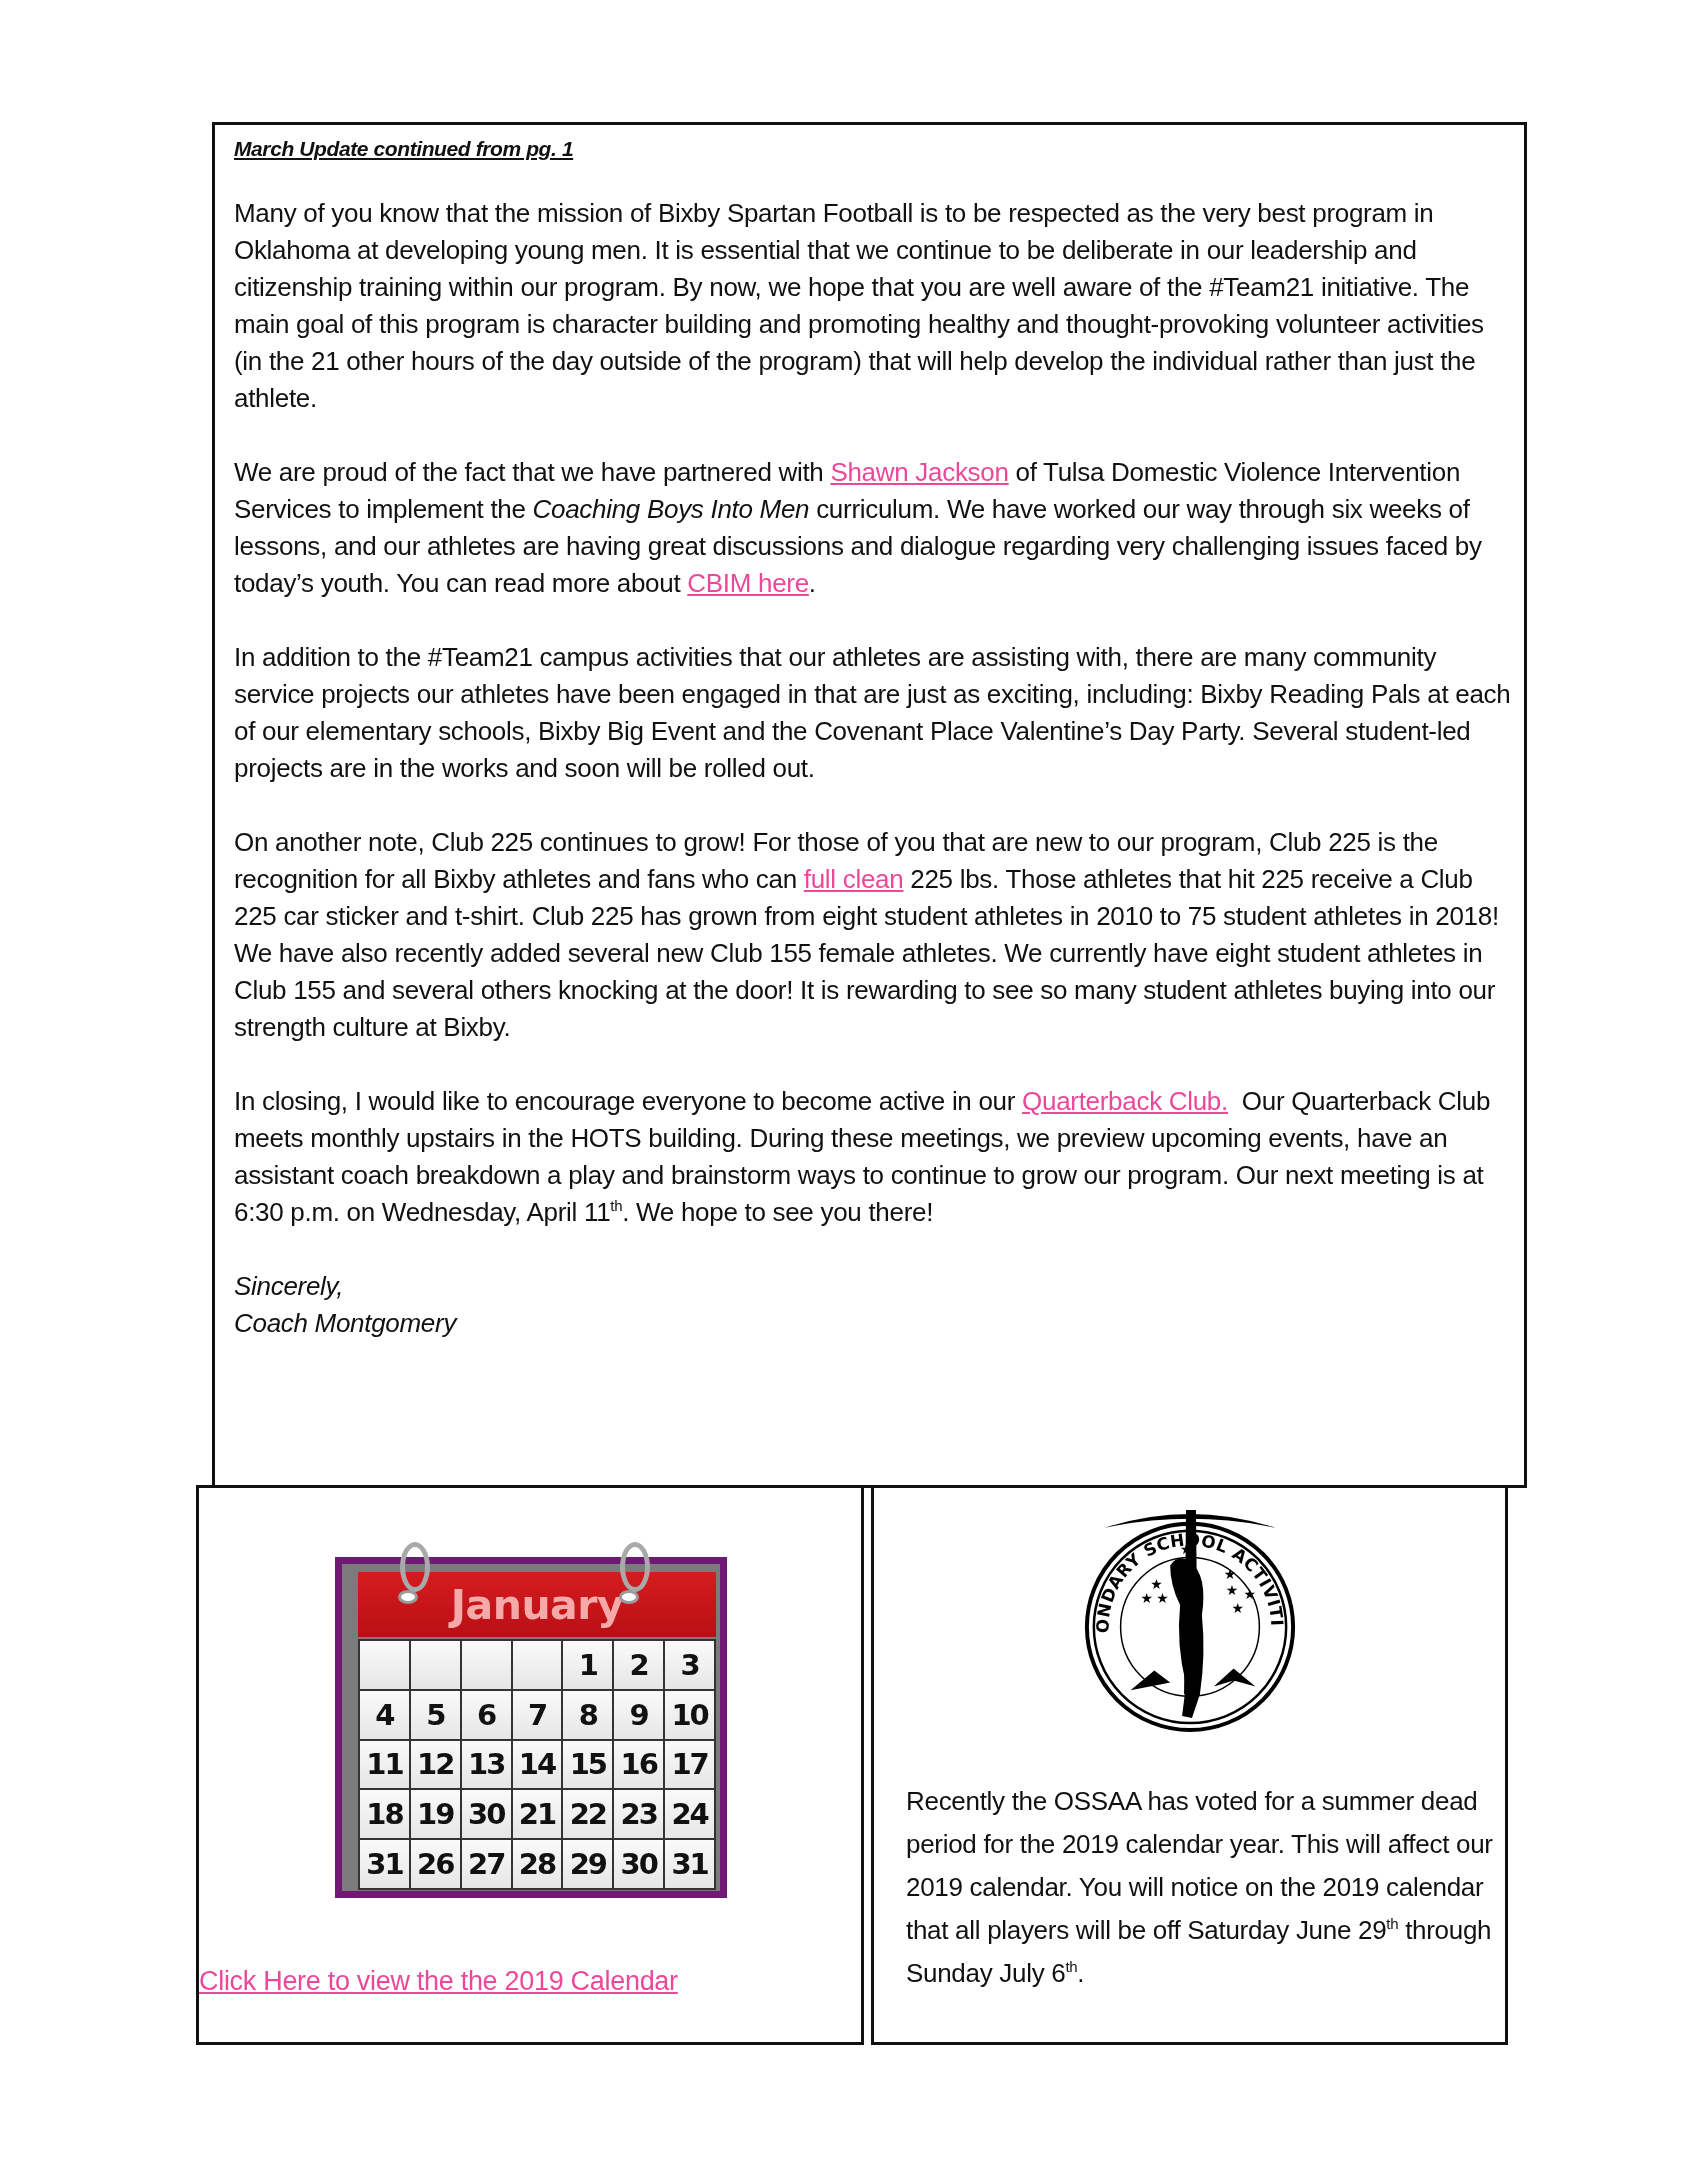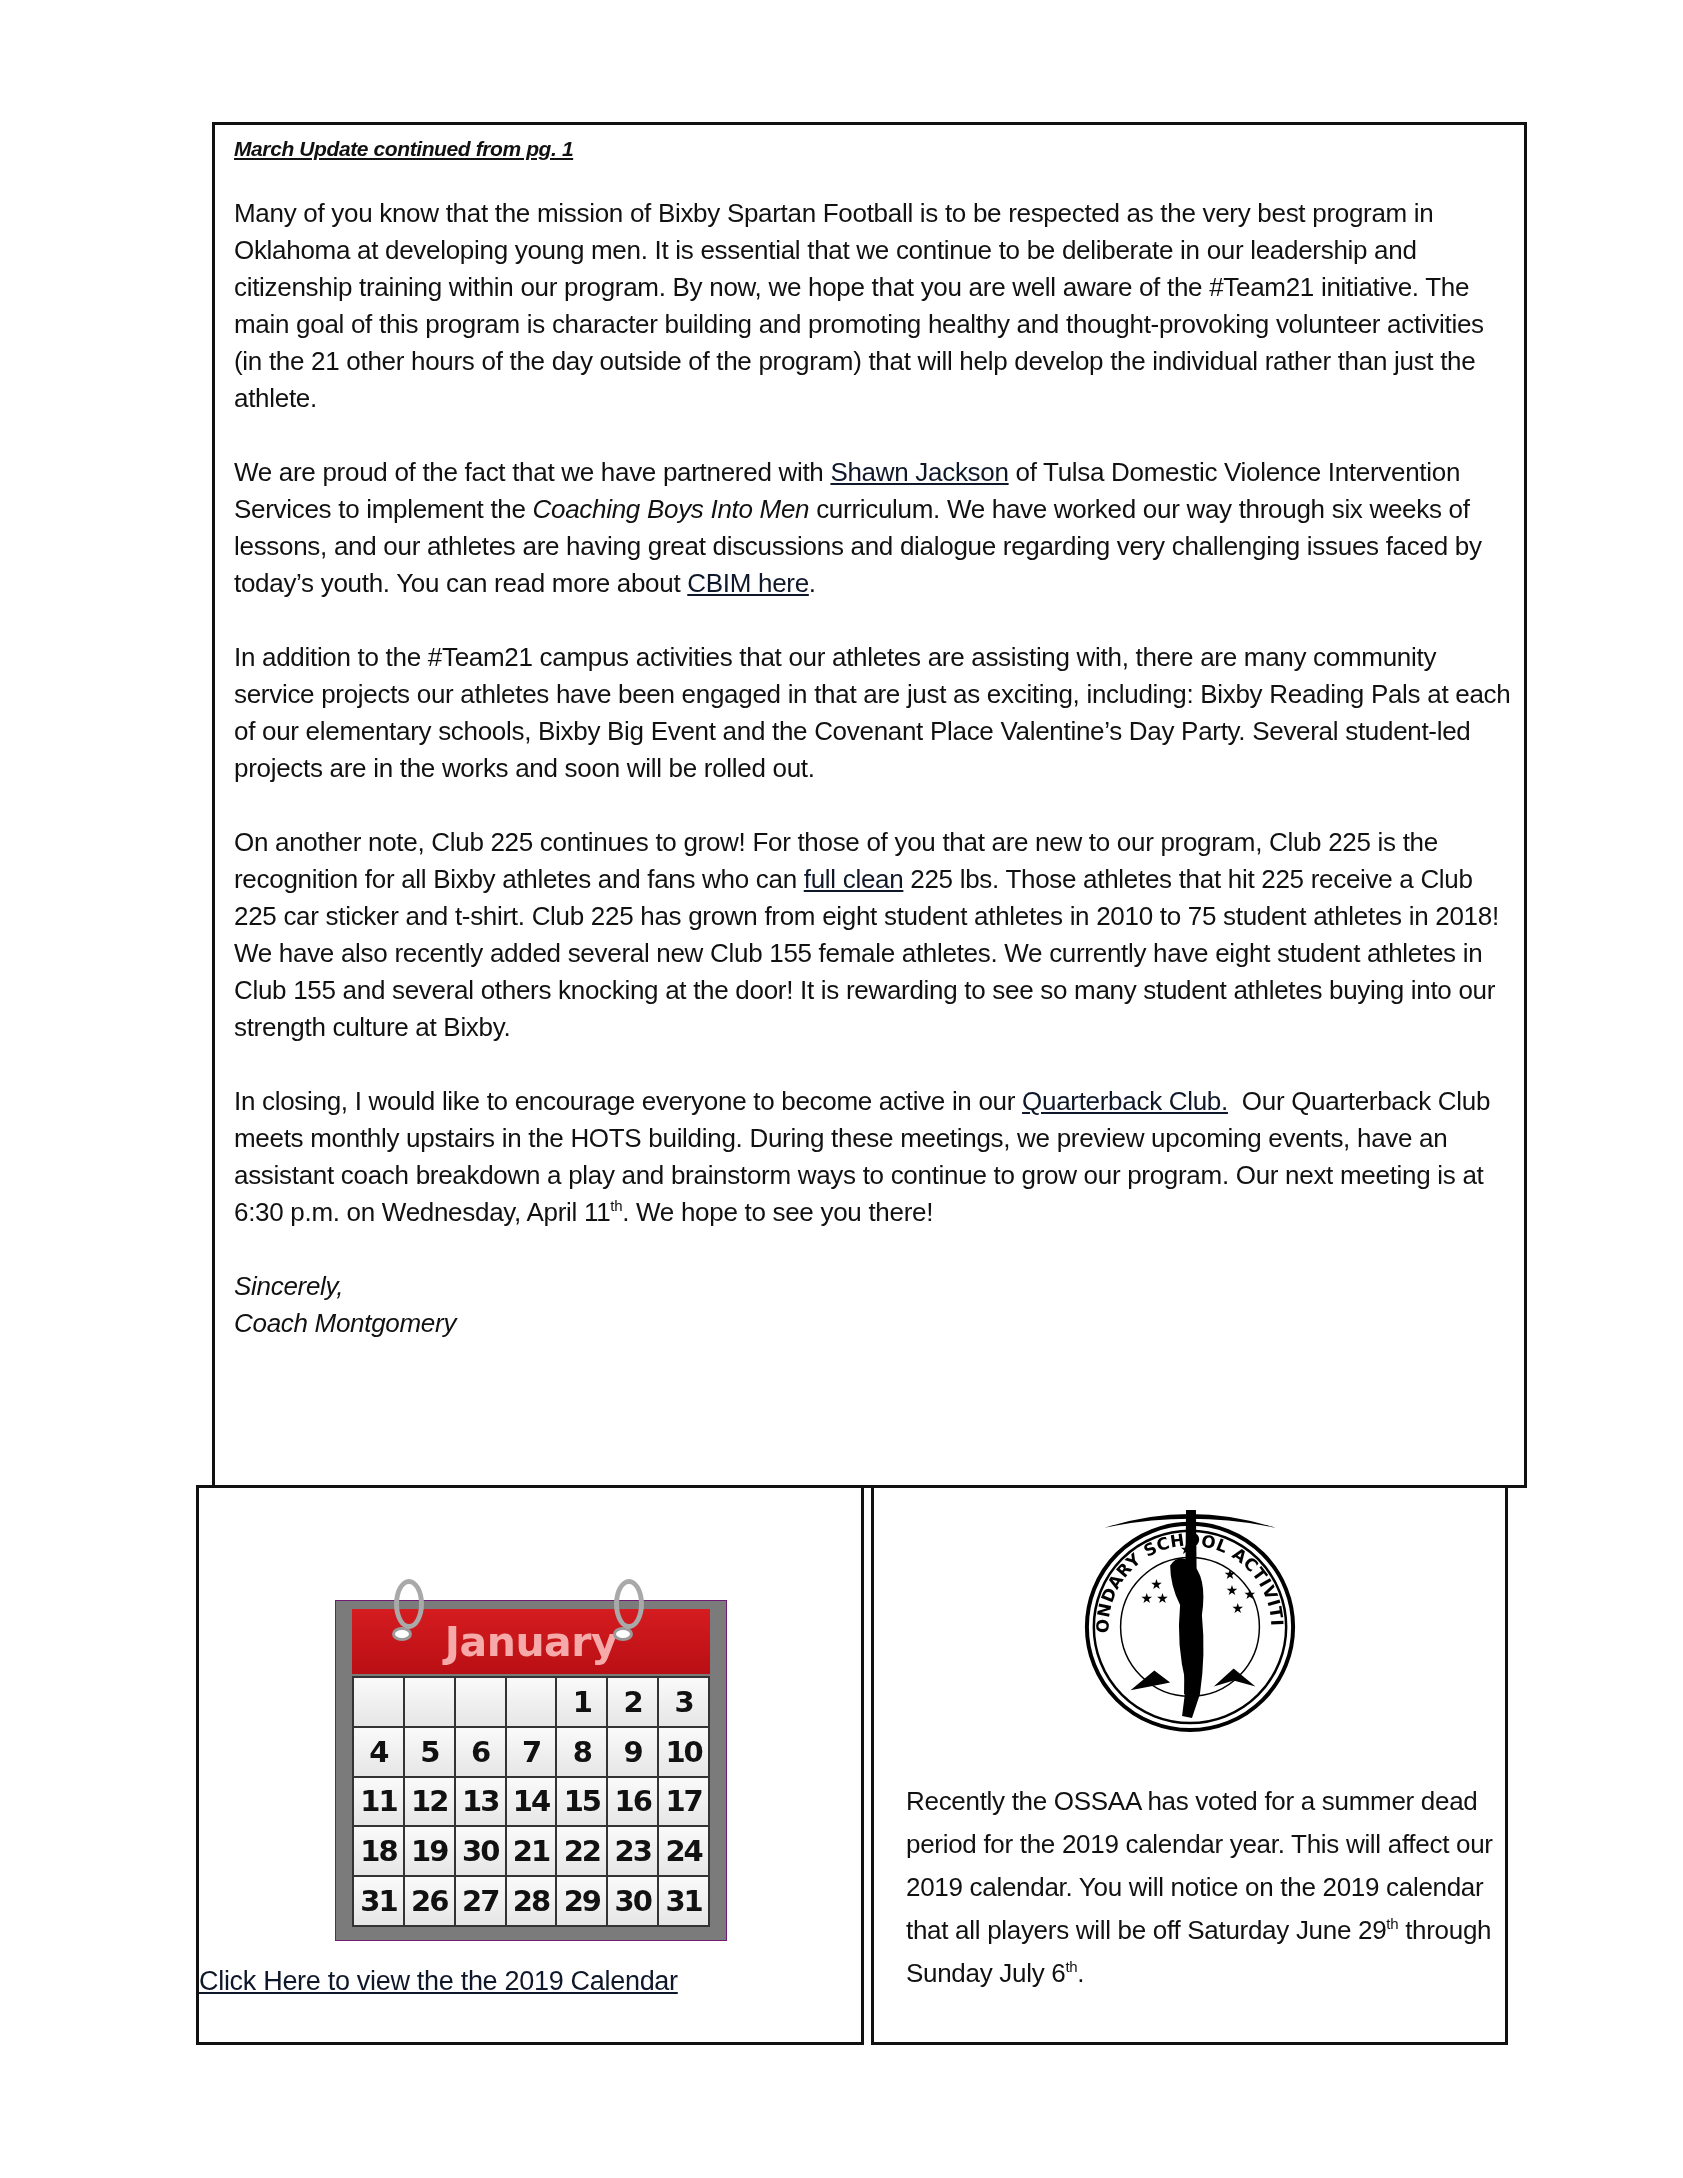--- a/index.html
+++ b/index.html
@@ -6,25 +6,25 @@
   body { width:1683px; height:2178px; position:relative; font-family:"Liberation Sans", sans-serif; color:#111; overflow:hidden; }
   .box { position:absolute; border:3px solid #111; box-sizing:border-box; background:#fff; }
   #main-box { left:212px; top:122px; width:1315px; height:1366px; }
   #cal-box { left:196px; top:1485px; width:668px; height:560px; }
   #ossaa-box { left:871px; top:1485px; width:637px; height:560px; }
 
   .heading { position:absolute; left:19px; top:12px; font-size:21px; font-style:italic; font-weight:bold; text-decoration:underline; letter-spacing:-0.4px; }
   .body-text { position:absolute; left:19px; top:70px; width:1277px; font-size:26px; line-height:37px; letter-spacing:-0.3px; }
   .body-text p { margin:0 0 37px 0; }
   .body-text p.sig { margin:0;font-style:italic; }
-  a.lnk { color:#0f172a; text-decoration:underline; }
+  a.lnk { color:#ec4899; text-decoration:underline; }
   sup { font-size:15px; line-height:0; vertical-align:super; }
 
   
-  .cal { position:absolute; left:136px; top:69px; width:392px; height:341px; background:#7b7b7b; border:1px solid #701a75; box-sizing:border-box;margin-top:43px; }
+  .cal { position:absolute; left:136px; top:69px; width:392px; height:341px; background:#7b7b7b; border:7px solid #701a75; box-sizing:border-box; }
   .cal-header { position:absolute; left:16px; top:8px; width:358px; height:65px; background:linear-gradient(#d51c20,#b90f14); display:flex; align-items:center; justify-content:center; }
   .cal-month { color:#f6a9a9; font-weight:bold; font-size:41px; font-family:"DejaVu Sans", sans-serif; letter-spacing:-0.5px; }
   .ring { position:absolute; top:-22px; width:30px; height:50px; border:5px solid #a9a9a9; border-radius:50%; box-sizing:border-box; }
   .ring.l { left:58px; } .ring.r { left:278px; }
   .ring-hole { position:absolute; top:26px; width:20px; height:14px; background:#fff; border:3px solid #9a9a9a; border-radius:50%; box-sizing:border-box; }
   .ring-hole.l { left:56px; } .ring-hole.r { left:277px; }
   .cal-grid { position:absolute; left:16px; top:75px; width:358px; height:251px; display:grid; grid-template-columns:repeat(7,1fr); grid-template-rows:repeat(5,1fr); background:#333; gap:2px; border:2px solid #333; box-sizing:border-box; }
   .cal-cell { background:linear-gradient(#fafafa,#e6e6e6); display:flex; align-items:center; justify-content:center; font-family:"DejaVu Sans", sans-serif; font-weight:bold; font-size:29px; letter-spacing:-2px; color:#111; }
 
   .cal-link { position:absolute; left:0; width:100%; top:478px; font-size:27px; letter-spacing:-0.3px; }

